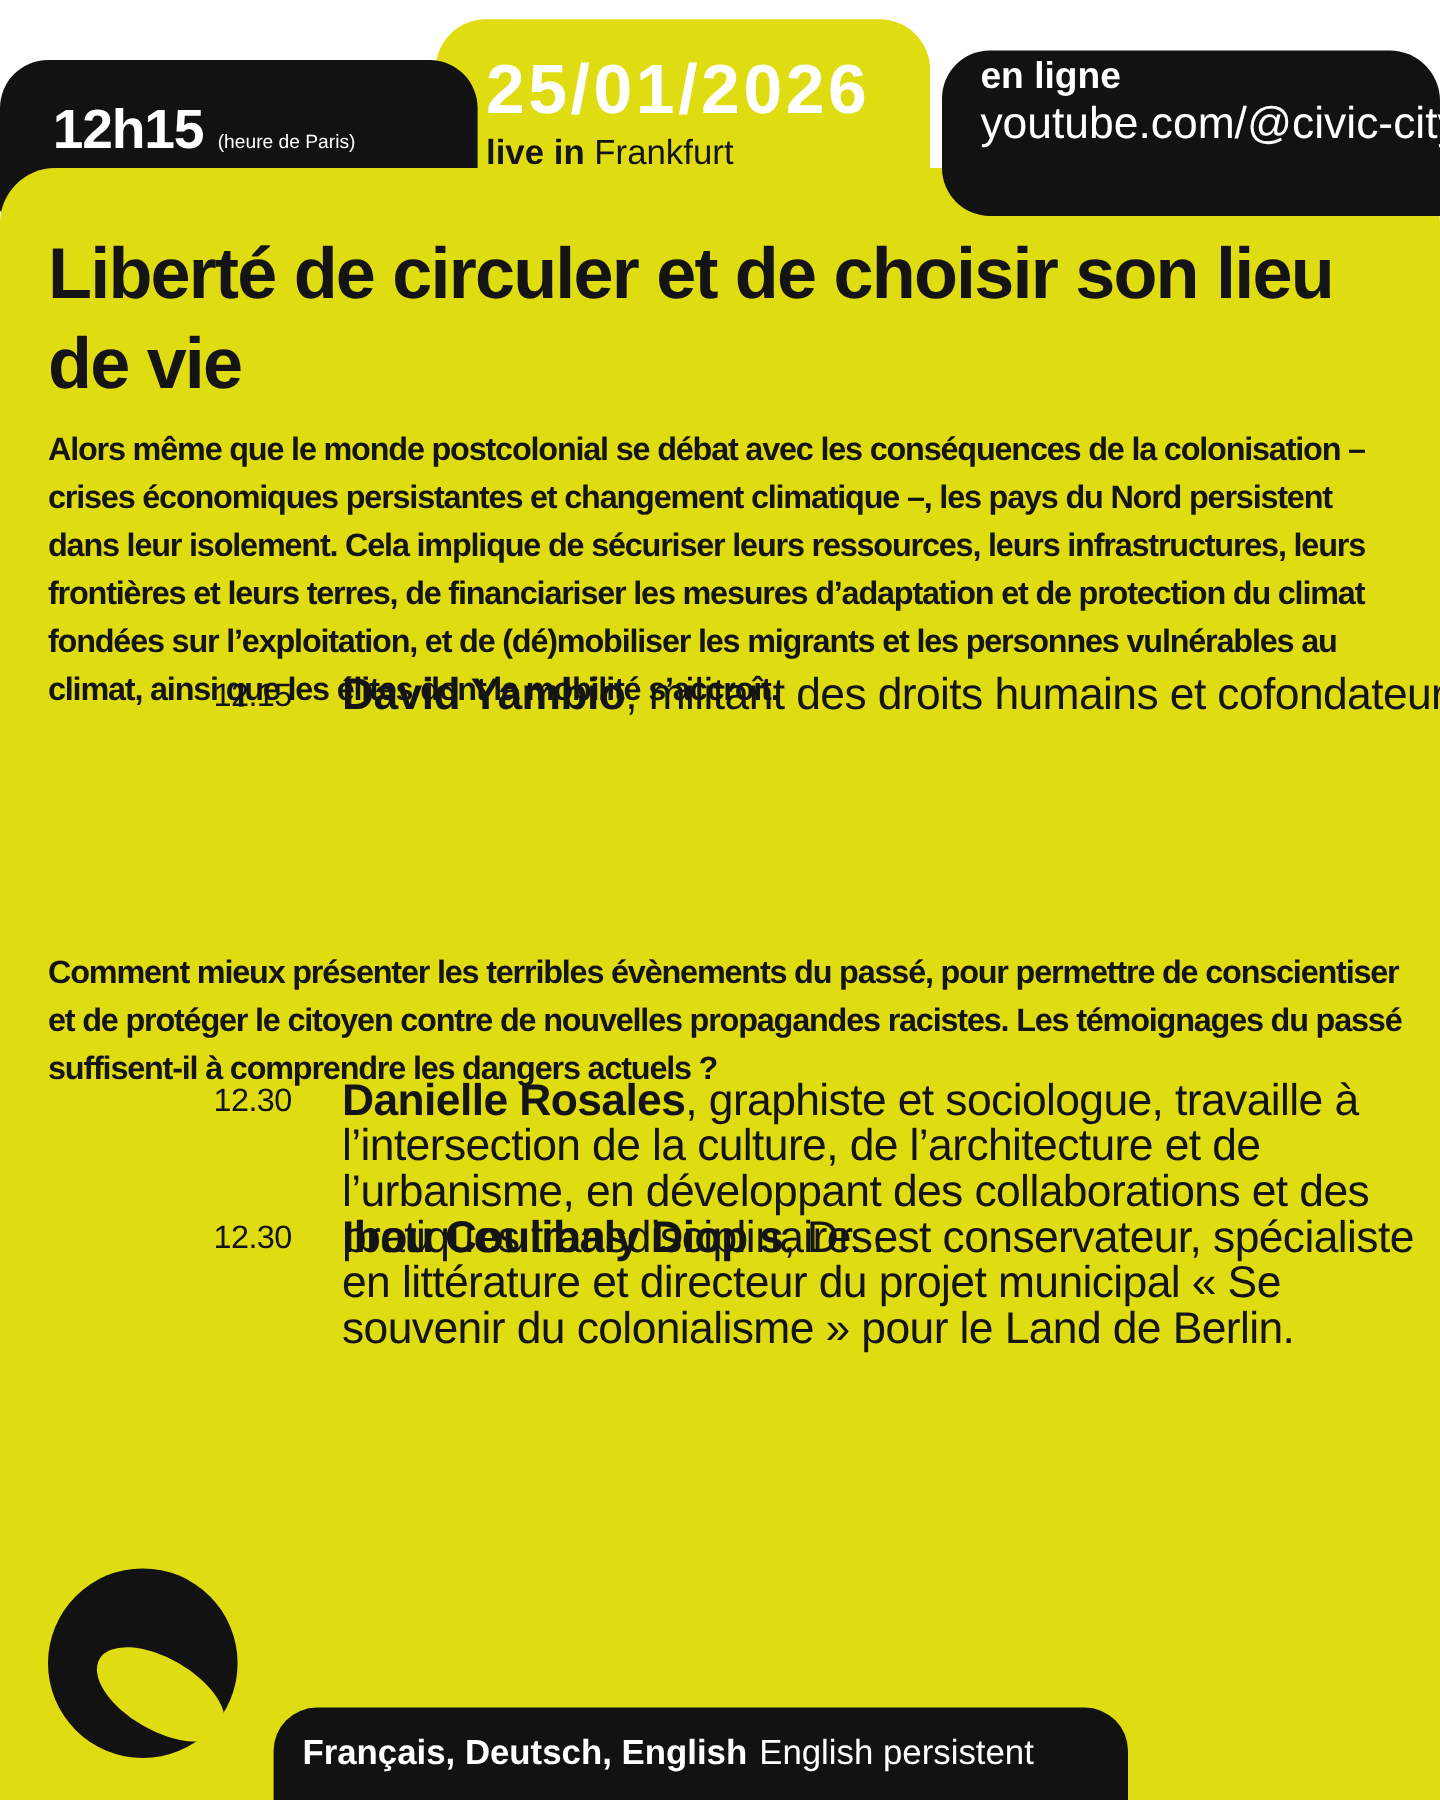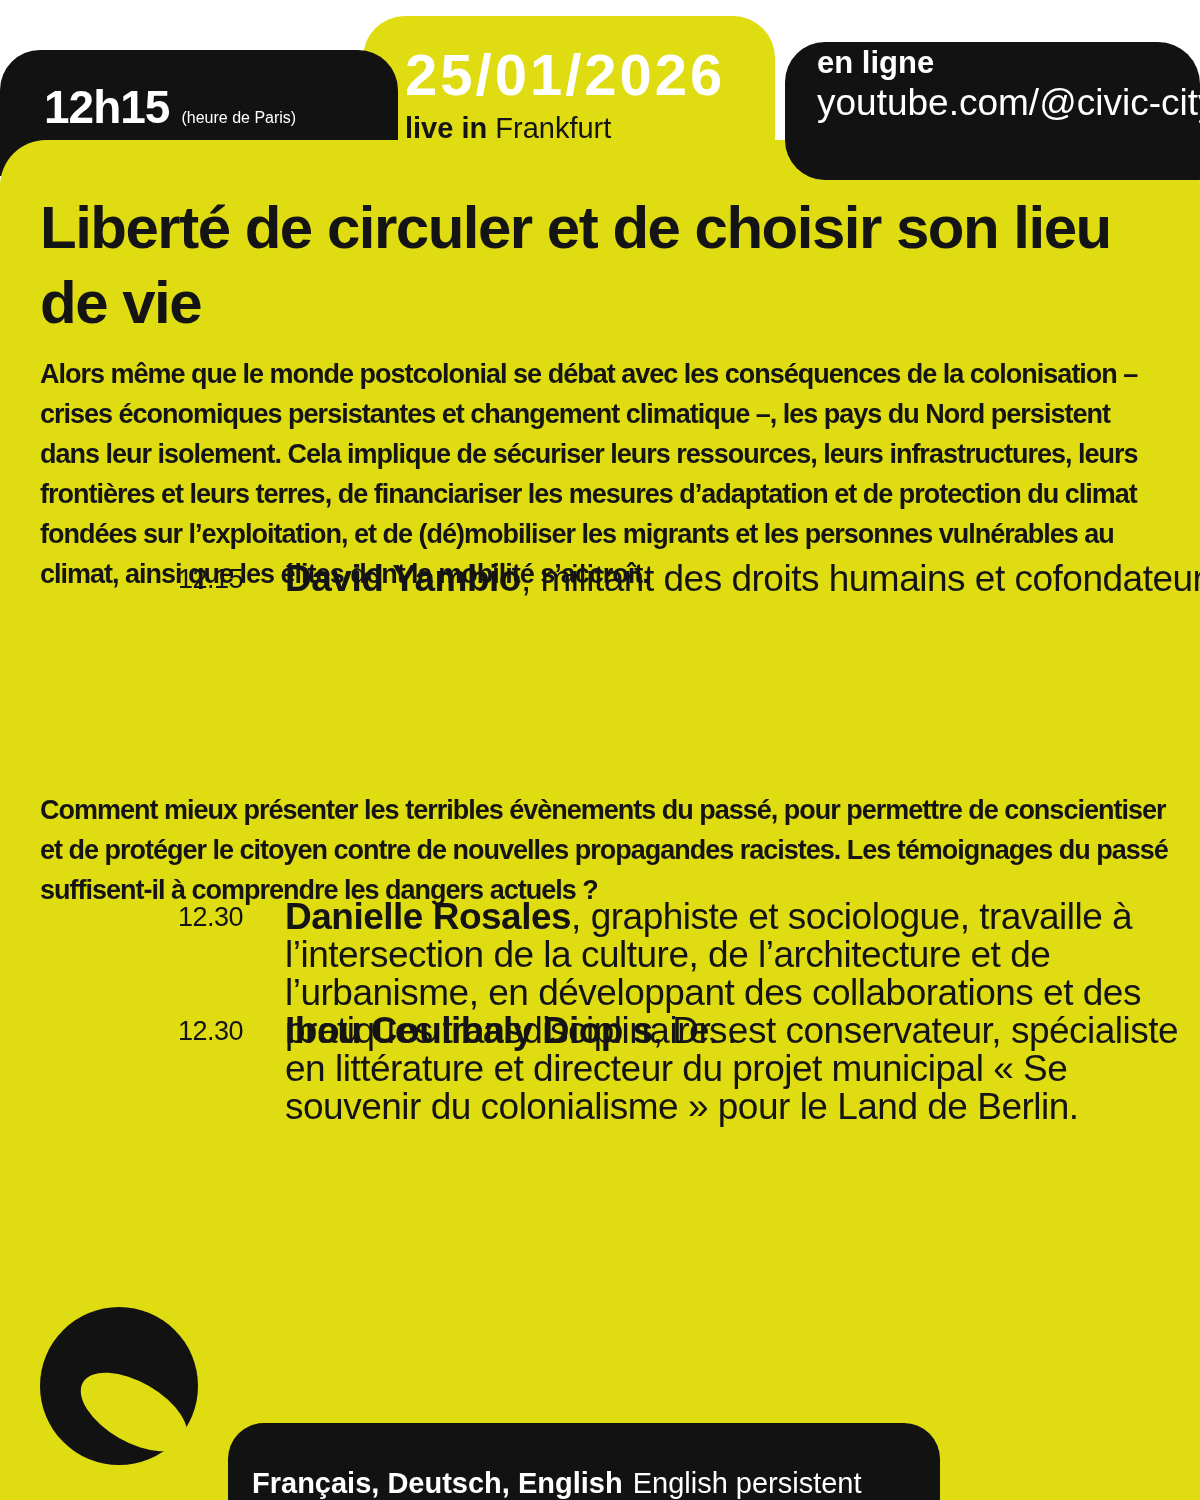--- a/index.html
+++ b/index.html
@@ -56,21 +56,21 @@
   .s3{top:872px;}
   .s-time{position:absolute;left:178px;font-size:27px;letter-spacing:-0.5px;line-height:38px;}
   .s-text{margin-left:285px;width:895px;font-size:37px;letter-spacing:-0.5px;line-height:38px;}
   .s-text .name{font-weight:bold;}
   .s-text.nowrap{white-space:nowrap;width:auto;}
 
   .logo{position:absolute;left:37px;top:1160px;width:165px;height:172px;}
 
   .footer-bar{position:absolute;left:228px;top:1283px;width:712px;height:77px;
     background:var(--black);border-radius:36px 36px 0 0;
-    display:flex;align-items:flex-end;padding-left:24px;color:var(--white);
+    display:flex;align-items:center;padding-left:24px;color:var(--white);
     font-size:29px;white-space:nowrap;}
   .footer-bar .b{font-weight:bold;}
   .footer-bar .r{margin-left:10px;}
 </style>
 </head>
 <body>
 
 <div class="poster">
 
   <div class="date-box">

